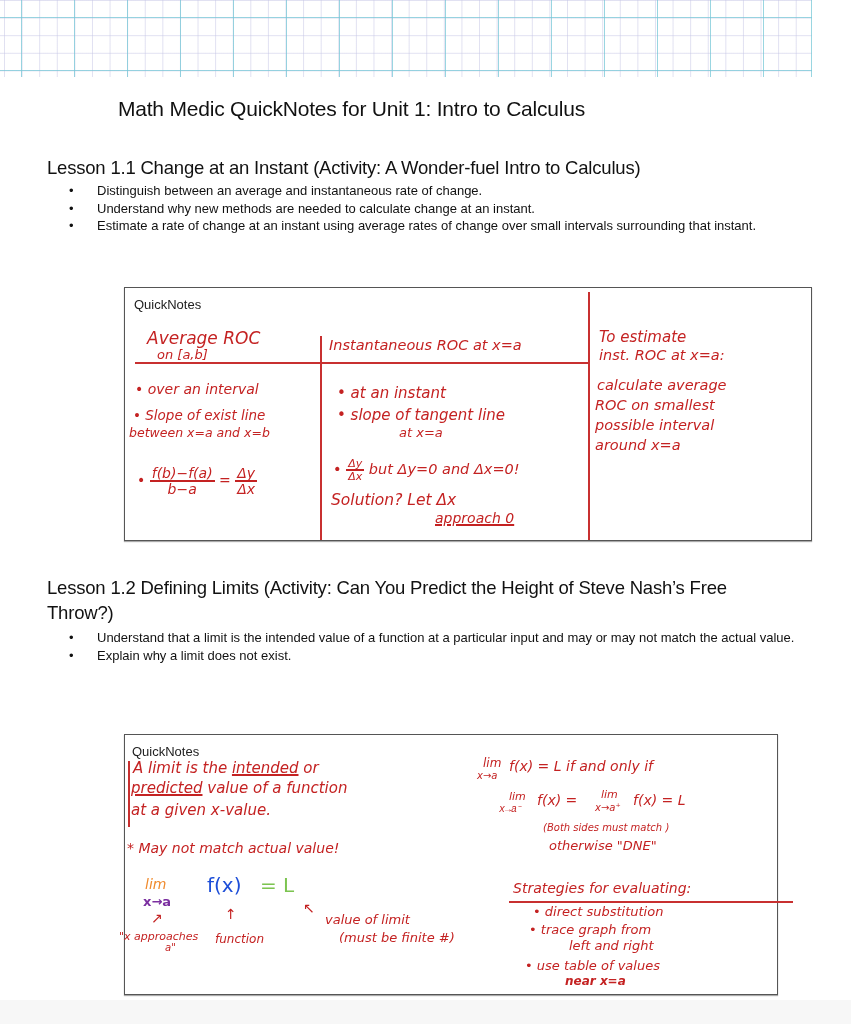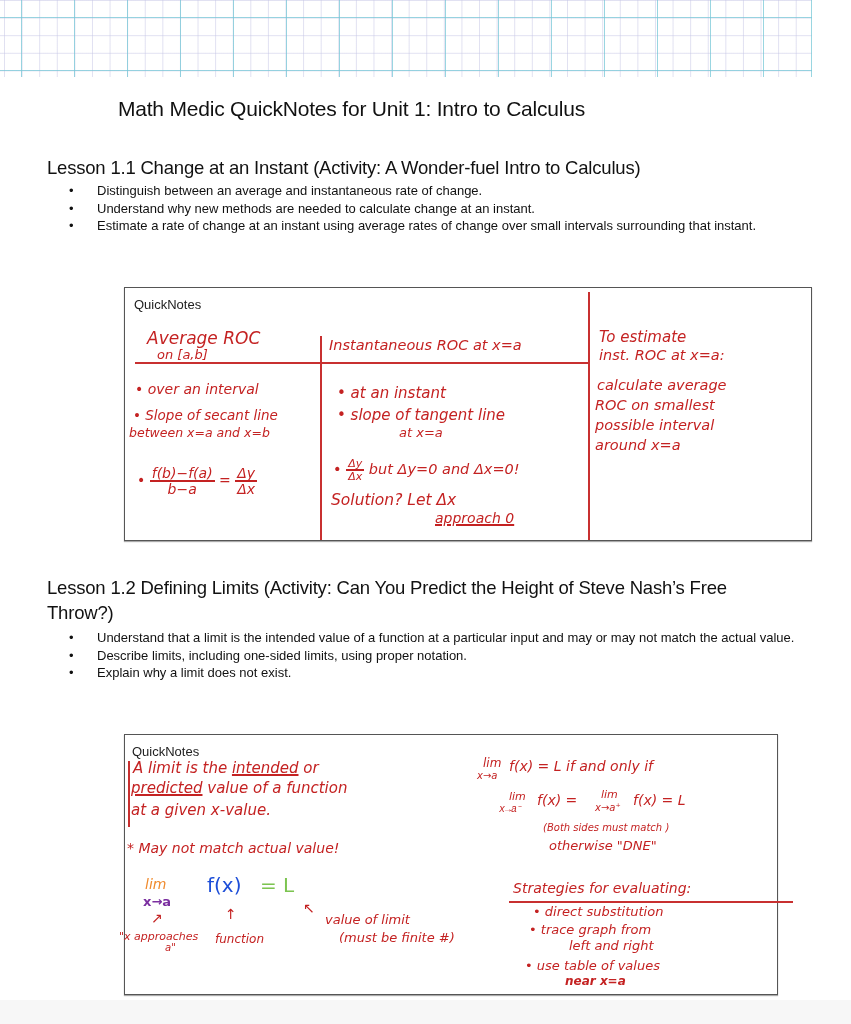--- a/index.html
+++ b/index.html
@@ -46,21 +46,21 @@
 <div class="box" style="left:124px;top:287px;width:686px;height:252px;">
   <div class="qn-label" style="left:9px;top:9px;">QuickNotes</div>
 
   <div class="rline" style="left:10px;top:74px;width:454px;height:2px;"></div>
   <div class="rline" style="left:195px;top:48px;width:2px;height:204px;"></div>
   <div class="rline" style="left:463px;top:4px;width:2px;height:248px;"></div>
 
   <div class="hw" style="left:22px;top:42px;font-size:17px;">Average ROC</div>
   <div class="hw" style="left:32px;top:60px;font-size:13px;">on [a,b]</div>
   <div class="hw" style="left:10px;top:94px;font-size:14px;">• over an interval</div>
-  <div class="hw" style="left:8px;top:120px;font-size:13.5px;">• Slope of secant line</div>
+  <div class="hw" style="left:8px;top:120px;font-size:13.5px;">• Slope of exist line</div>
   <div class="hw" style="left:4px;top:138px;font-size:12.5px;">between x=a and x=b</div>
   <div class="hw" style="left:12px;top:178px;font-size:14px;">
     <span>•</span>
     <span class="frac"><span class="num">f(b)−f(a)</span><span class="den">b−a</span></span>
     <span>=</span>
     <span class="frac"><span class="num">Δy</span><span class="den">Δx</span></span>
   </div>
 
   <div class="hw" style="left:204px;top:50px;font-size:14.5px;">Instantaneous ROC at x=a</div>
   <div class="hw" style="left:212px;top:98px;font-size:15px;">• at an instant</div>
@@ -81,21 +81,20 @@
   <div class="hw" style="left:470px;top:130px;font-size:14.5px;">possible interval</div>
   <div class="hw" style="left:470px;top:150px;font-size:14.5px;">around x=a</div>
 </div>
 
 <div class="lesson-h" style="top:575px;width:770px;">
   <div>Lesson 1.2 Defining Limits (Activity: Can You Predict the Height of Steve Nash’s Free</div>
   <div>Throw?)</div>
 </div>
 <ul class="obj" style="top:629px;">
   <li>Understand that a limit is the intended value of a function at a particular input and may or may not match the actual value.</li>
-  <li>Describe limits, including one-sided limits, using proper notation.</li>
   <li>Explain why a limit does not exist.</li>
 </ul>
 
 <div class="box" style="left:124px;top:734px;width:652px;height:259px;">
   <div class="qn-label" style="left:7px;top:9px;">QuickNotes</div>
   <div class="rline" style="left:3px;top:26px;width:2px;height:66px;"></div>
 
   <div class="hw" style="left:8px;top:26px;font-size:15px;">
     <span>A limit is the </span><span class="u">intended</span><span> or</span>
   </div>

